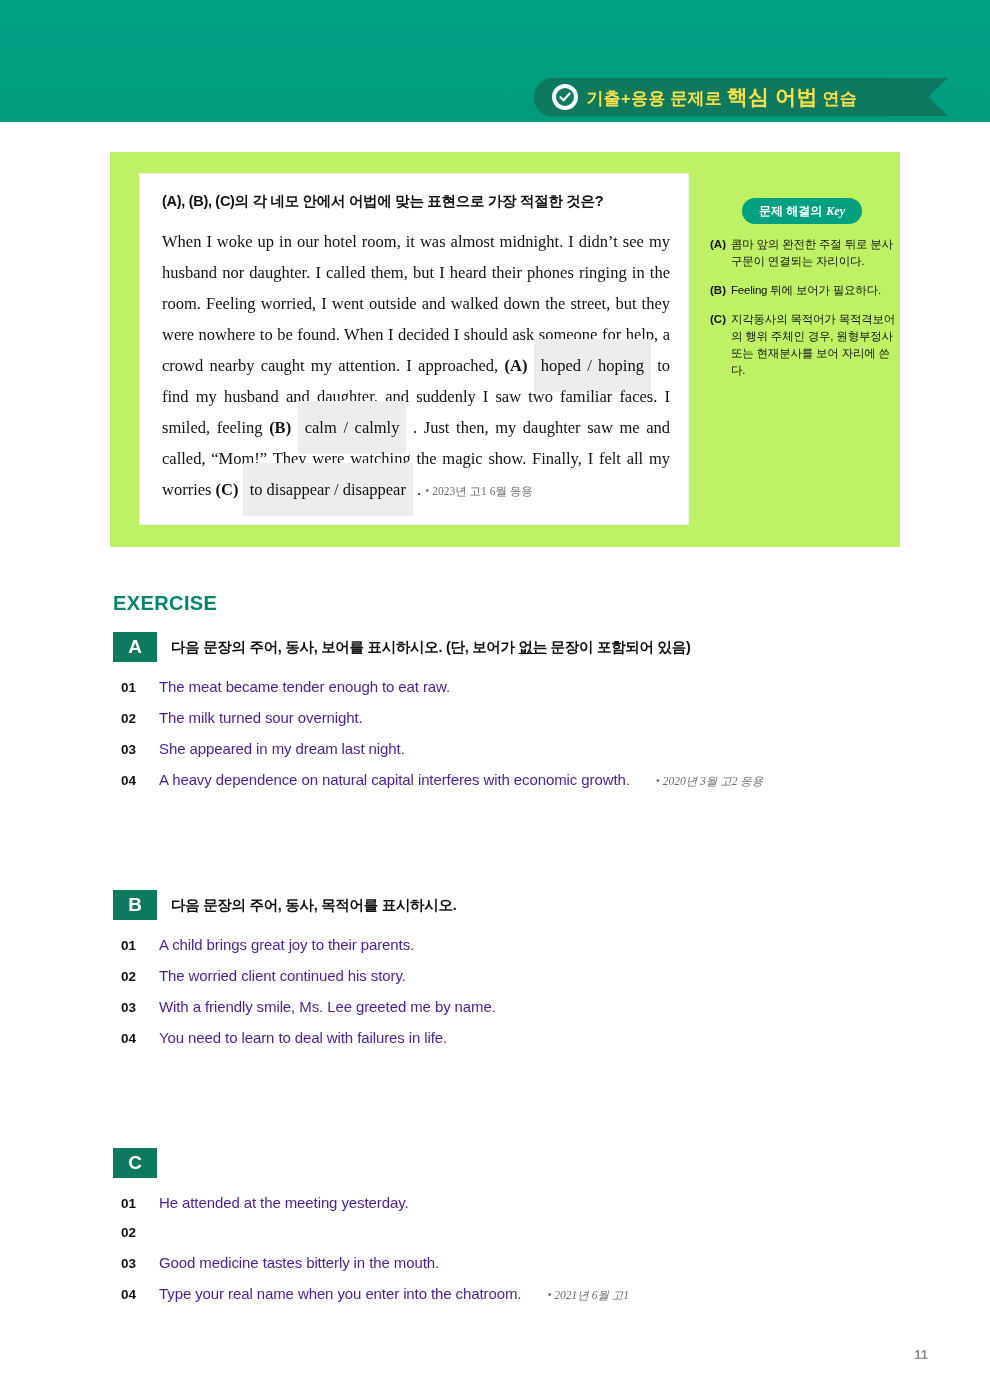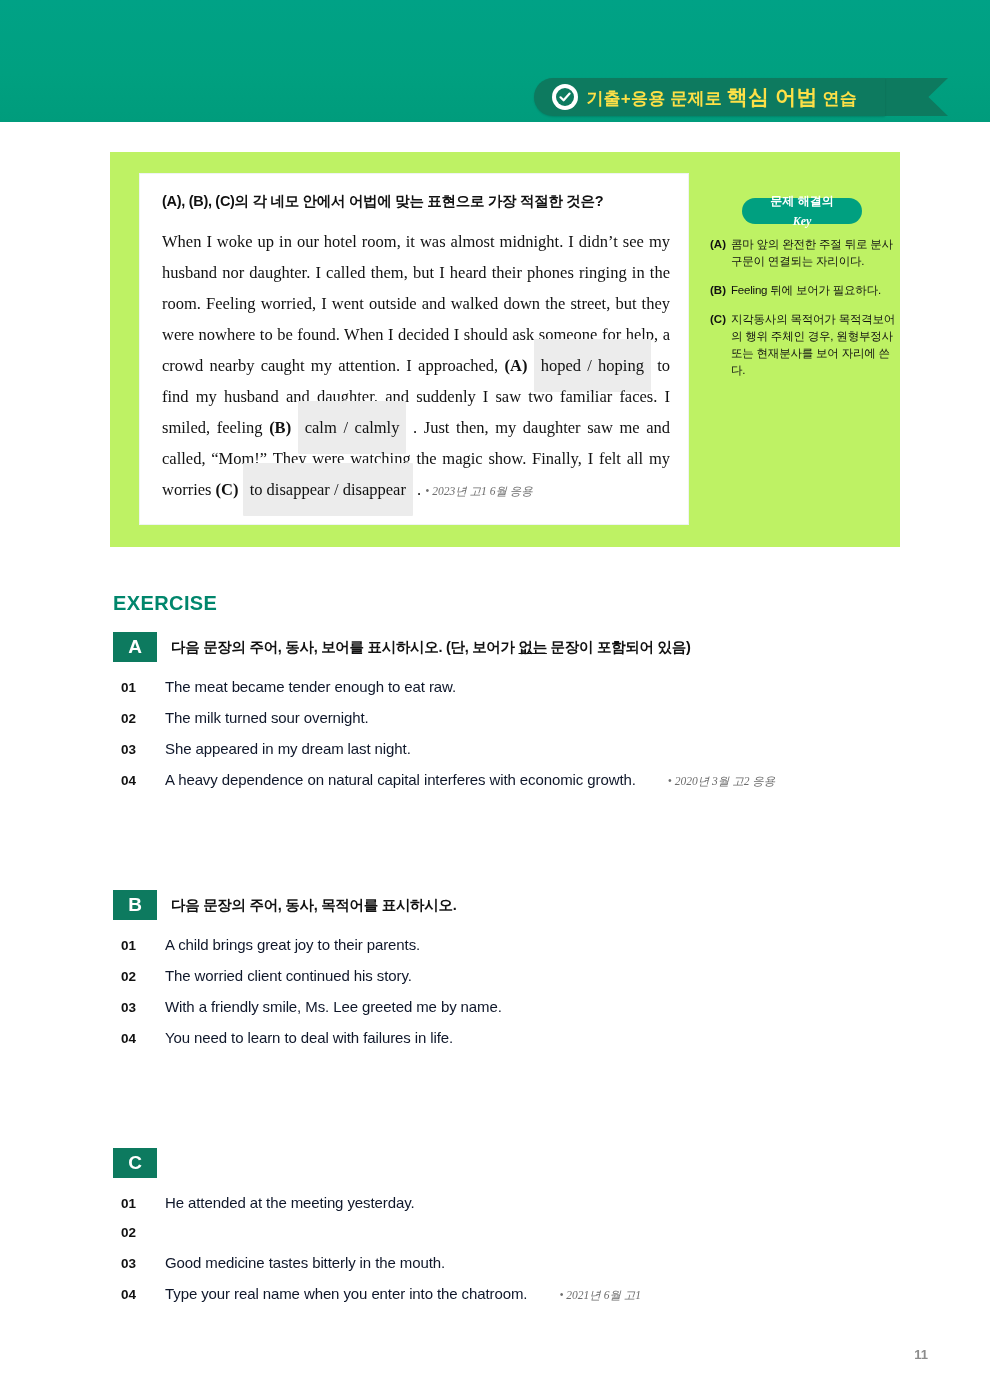--- a/index.html
+++ b/index.html
@@ -112,40 +112,38 @@
   }
   .passage .lbl { font-weight: bold; }
   .boxed {
     background: #ececec;
     padding: 17px 7px;
     border-radius: 1px;
     white-space: nowrap;
   }
   .src {
     font-family: "Liberation Serif", serif;
-    font-style: italic;
     font-size: 11.5px;
     color: #6d6d6d;
     white-space: nowrap;
   }
 
   
   .key-badge {
     position: absolute;
     left: 632px;
     top: 46px;
     width: 120px;
     height: 26px;
     background: #00a080;
     border-radius: 13px;
     display: flex;
     align-items: center;
     justify-content: center;
     gap: 4px;
-    flex-direction: column;
   }
   .key-badge .kb-t {
     color: #fff;
     font-size: 12px;
     font-weight: bold;
   }
   .key-badge .kb-k {
     color: #fff;
     font-size: 12px;
     font-weight: bold;
@@ -206,34 +204,34 @@
   .sec-instr {
     font-size: 14.5px;
     font-weight: bold;
     color: #111;
     letter-spacing: -0.3px;
   }
   .sec-instr .u { text-decoration: underline; }
   .q-row {
     display: flex;
     align-items: baseline;
-    gap: 22px;
+    gap: 16px;
     margin: 0 0 14px 0;
     padding-left: 8px;
   }
   .q-num {
     font-size: 13.5px;
     font-weight: bold;
     color: #111;
     width: 22px;
     flex: 0 0 auto;
   }
   .q-text {
     font-size: 15px;
-    color: #0f172a;
+    color: #4c1d95;
     letter-spacing: -0.1px;
   }
   .q-src {
     font-family: "Liberation Serif", serif;
     font-style: italic;
     font-size: 11.5px;
     color: #6d6d6d;
     margin-left: 10px;
     white-space: nowrap;
   }

